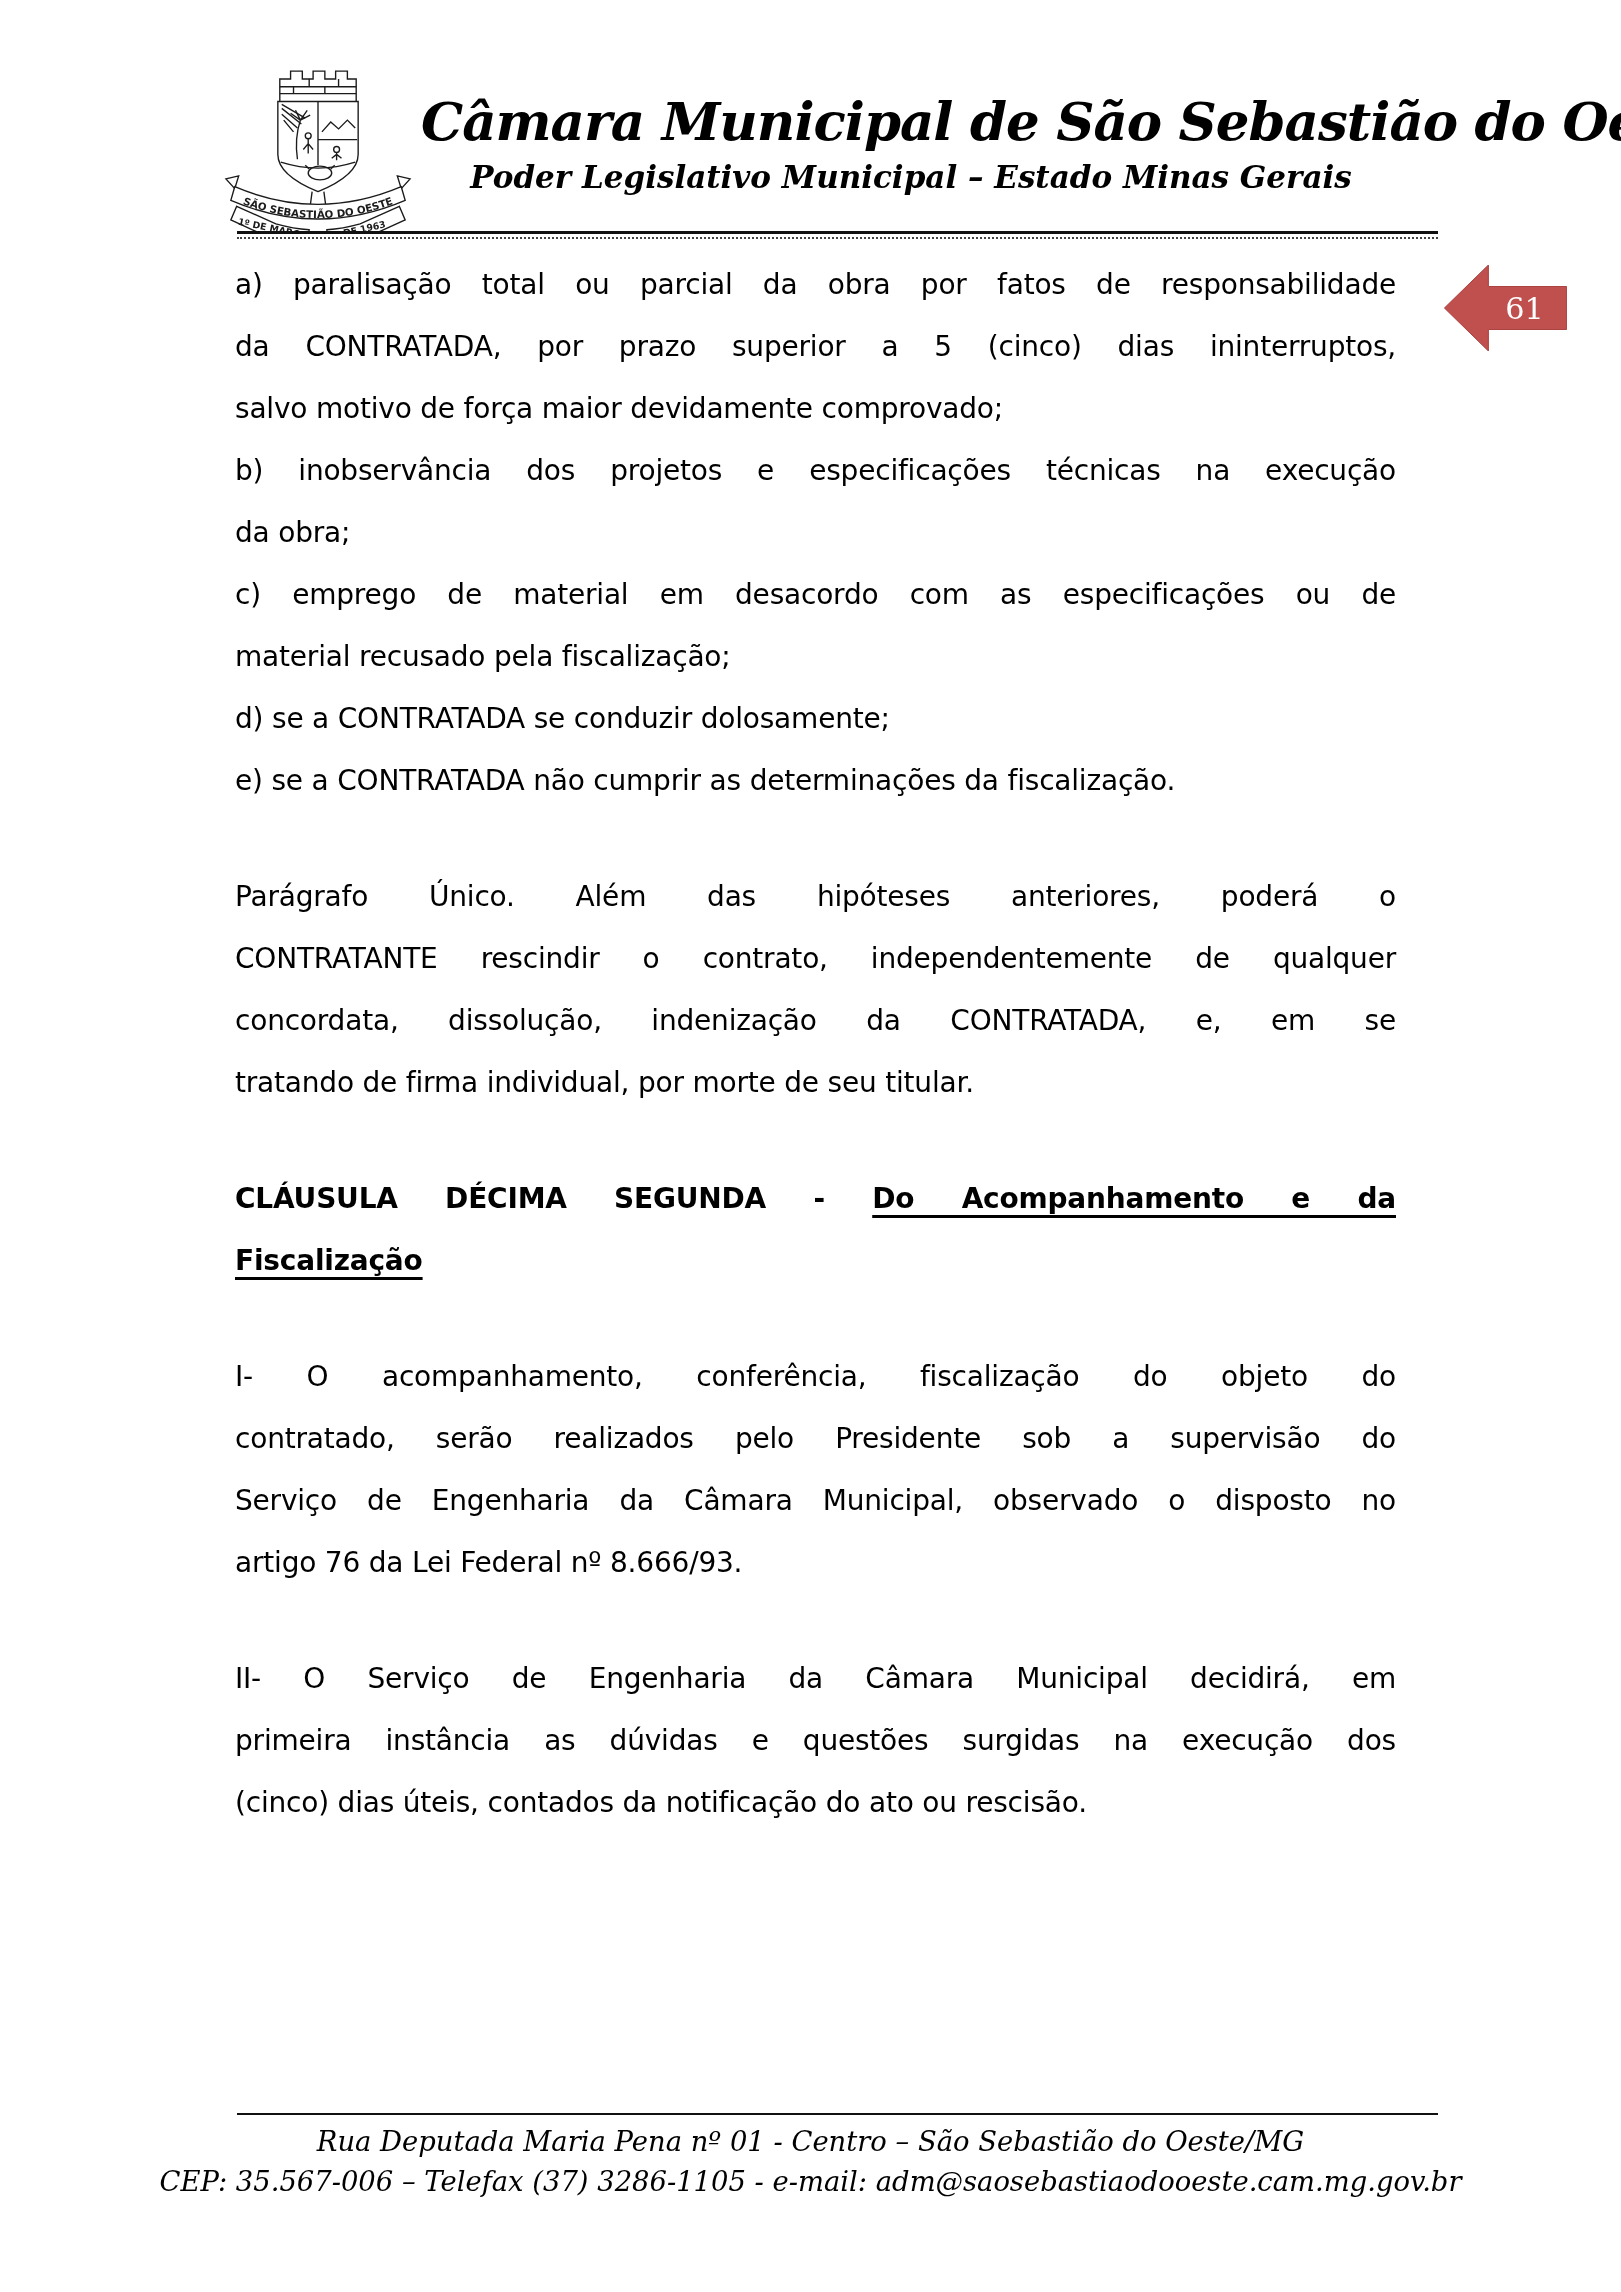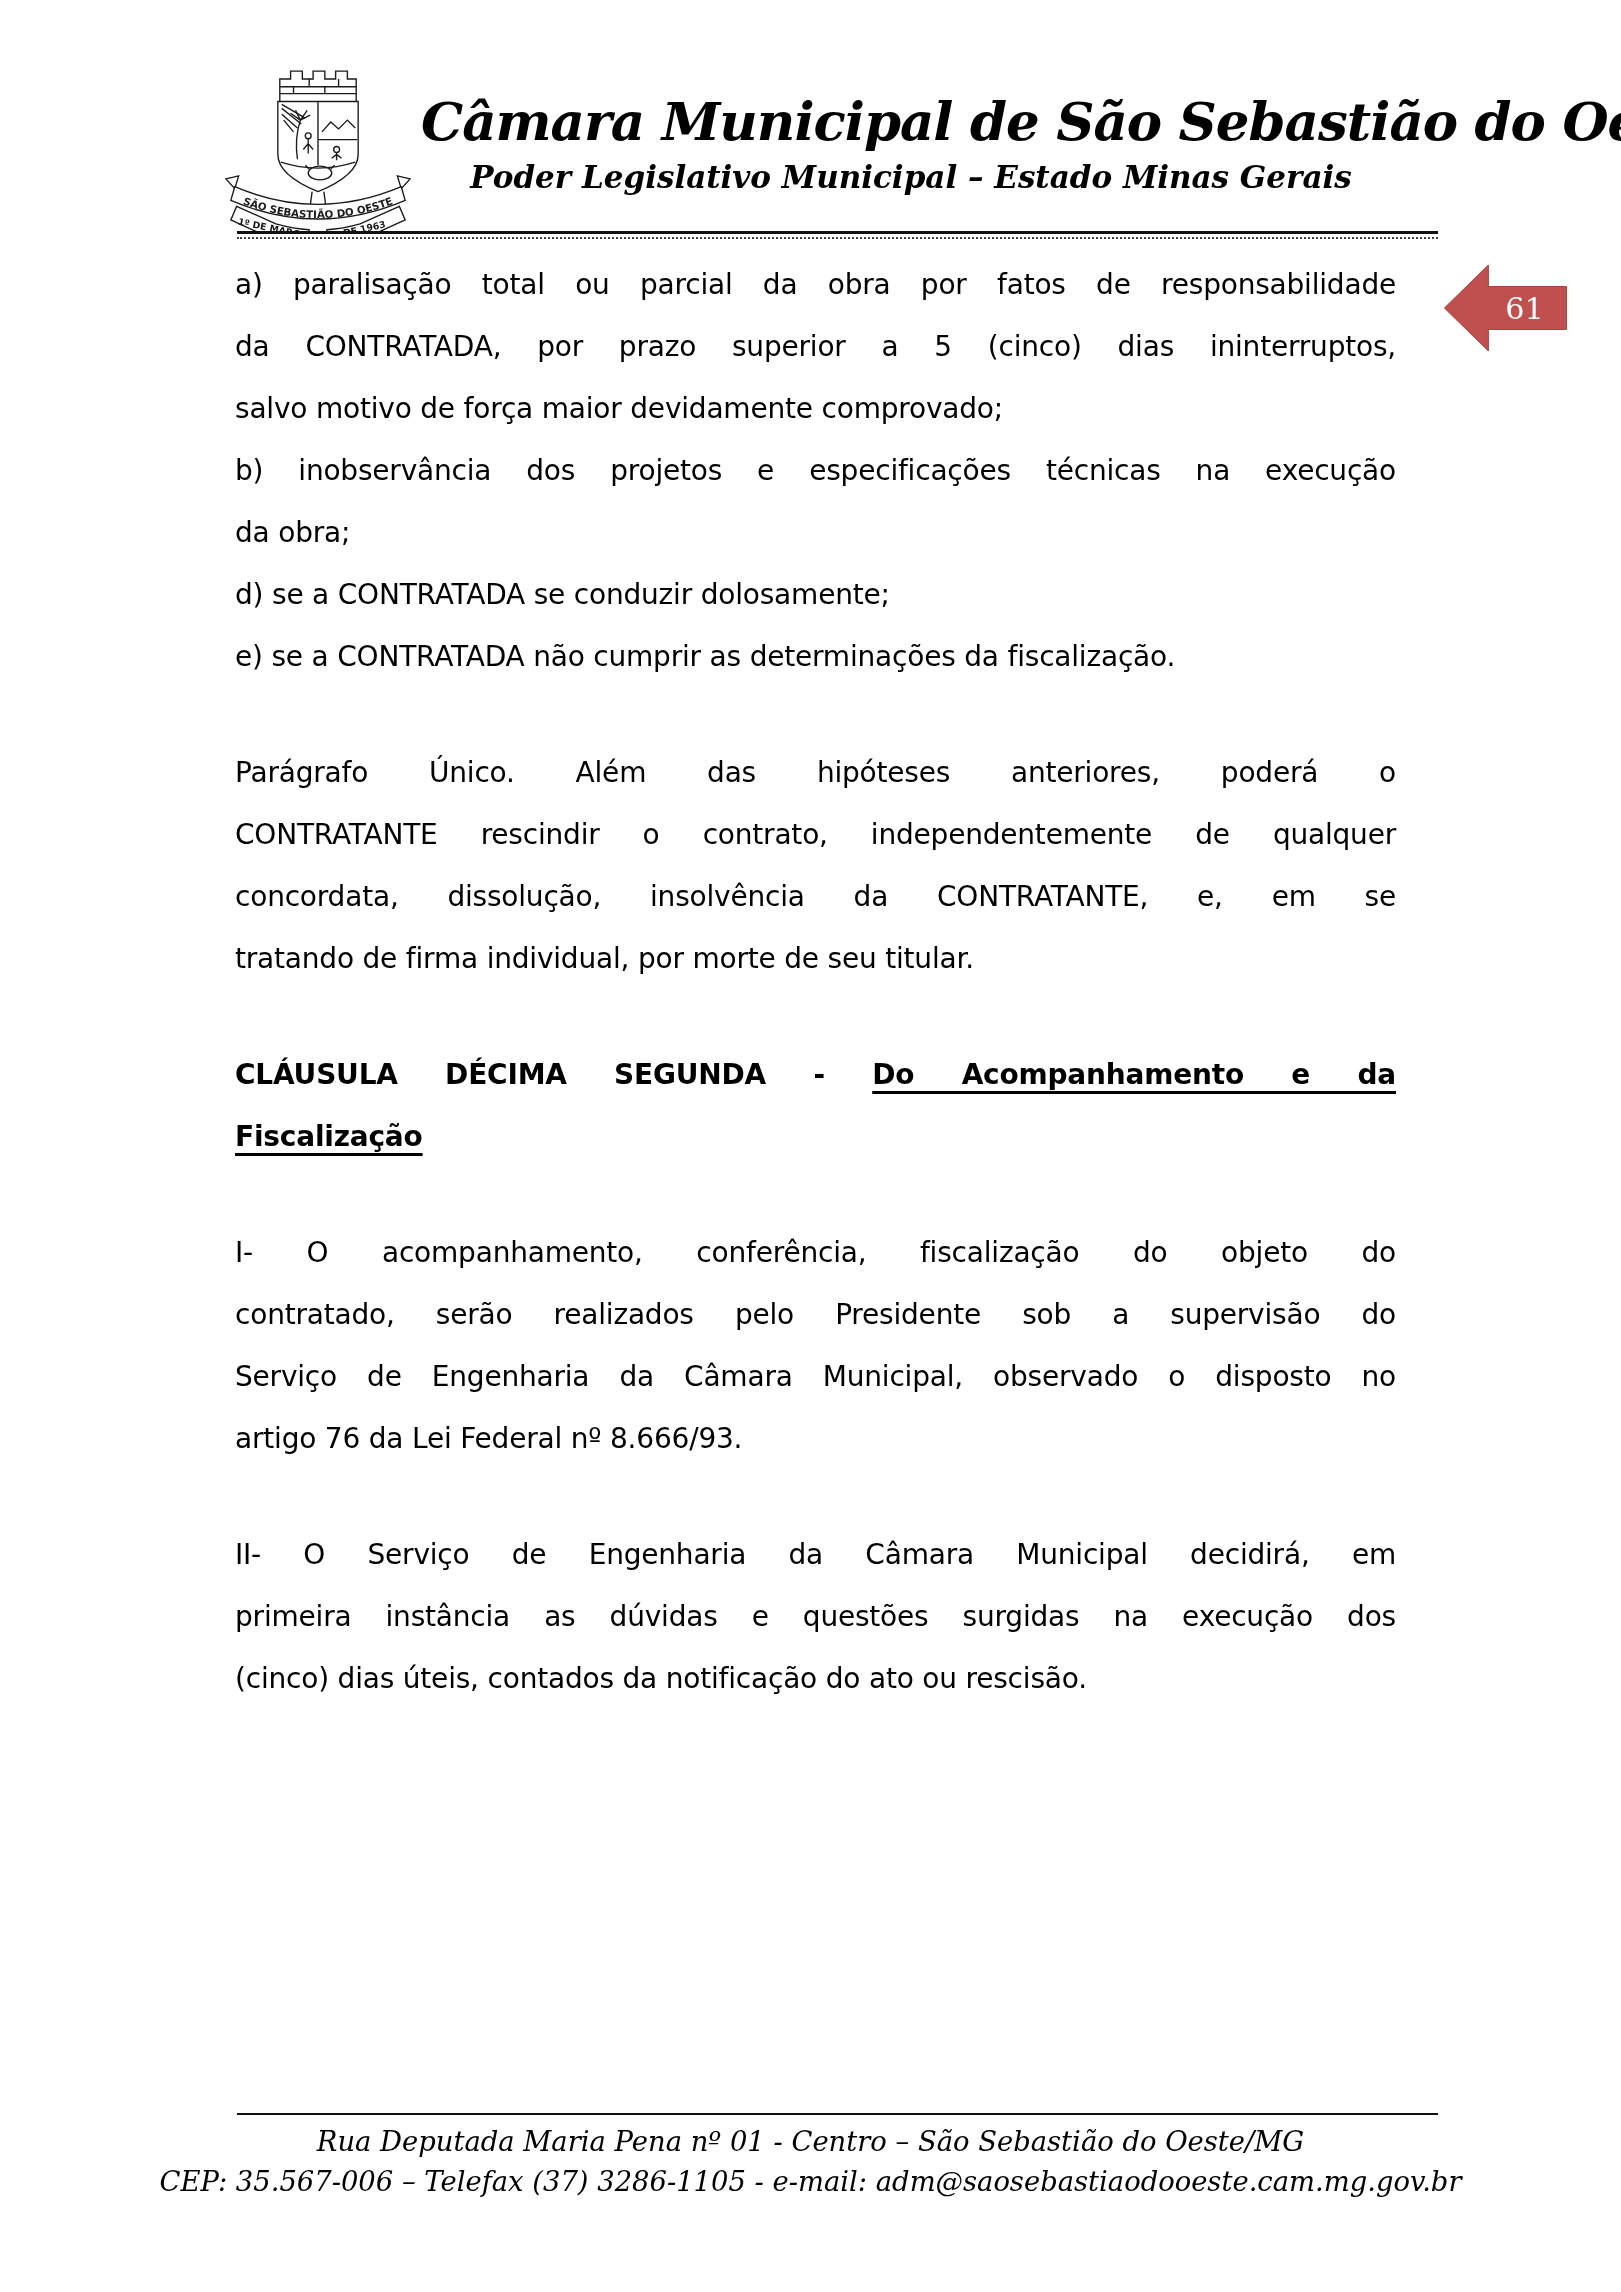--- a/index.html
+++ b/index.html
@@ -114,35 +114,39 @@
       <div class="doc-line">a) paralisação total ou parcial da obra por fatos de responsabilidade</div>
       <div class="doc-line">da CONTRATADA, por prazo superior a 5 (cinco) dias ininterruptos,</div>
       <div class="doc-line last">salvo motivo de força maior devidamente comprovado;</div>
     </div>
 
     <div class="para">
       <div class="doc-line">b) inobservância dos projetos e especificações técnicas na execução</div>
       <div class="doc-line last">da obra;</div>
     </div>
 
+    <div class="para">
+      <div class="doc-line">c) emprego de material em desacordo com as especificações ou de</div>
+      <div class="doc-line last">material recusado pela fiscalização;</div>
+    </div>
 
     <div class="para">
       <div class="doc-line last">d) se a CONTRATADA  se conduzir dolosamente;</div>
     </div>
 
     <div class="para">
       <div class="doc-line last">e) se a CONTRATADA não cumprir as determinações da fiscalização.</div>
     </div>
 
     <div class="para-gap"></div>
 
     <div class="para">
       <div class="doc-line">Parágrafo Único. Além das hipóteses anteriores, poderá o</div>
       <div class="doc-line">CONTRATANTE rescindir o contrato, independentemente de qualquer</div>
-      <div class="doc-line">concordata, dissolução, insolvência da CONTRATANTE, e, em se</div>
+      <div class="doc-line">concordata, dissolução, indenização da CONTRATADA, e, em se</div>
       <div class="doc-line last">tratando de firma individual, por morte de seu titular.</div>
     </div>
 
     <div class="para-gap"></div>
 
     <div class="para">
       <div class="doc-line heading-line"><span>CLÁUSULA DÉCIMA SEGUNDA -</span> <span class="u">Do Acompanhamento e da</span></div>
       <div class="doc-line heading-line last"><span class="u">Fiscalização</span></div>
     </div>
 

